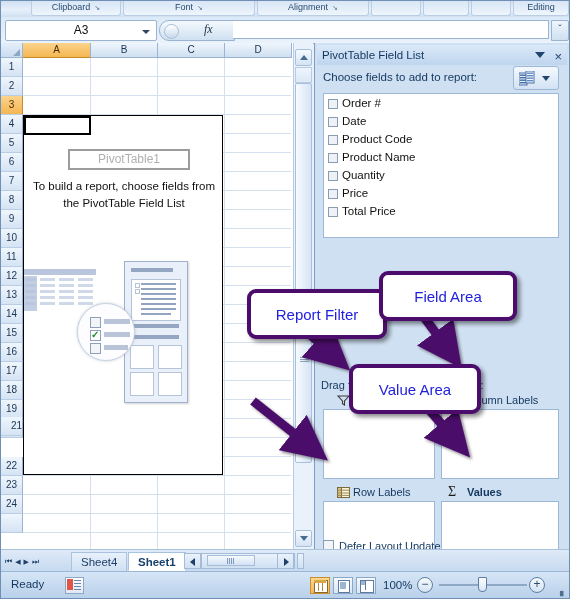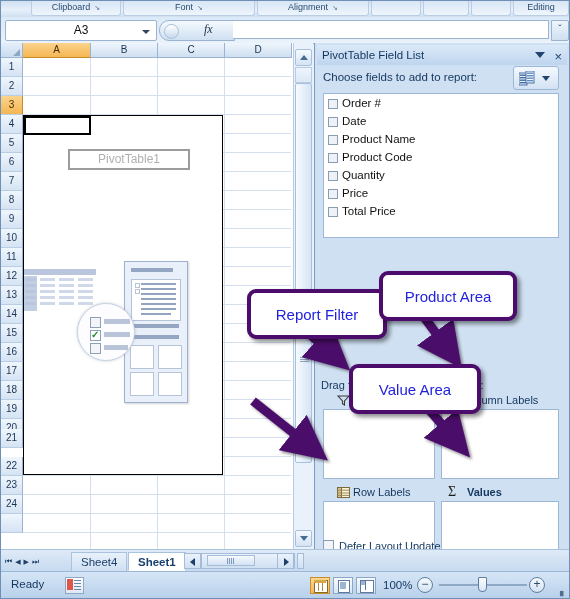--- a/index.html
+++ b/index.html
@@ -266,21 +266,21 @@
     <div class="rowhead" style="top:205px;"><span>11</span></div>
     <div class="rowhead" style="top:224px;"><span>12</span></div>
     <div class="rowhead" style="top:243px;"><span>13</span></div>
     <div class="rowhead" style="top:262px;"><span>14</span></div>
     <div class="rowhead" style="top:281px;"><span>15</span></div>
     <div class="rowhead" style="top:300px;"><span>16</span></div>
     <div class="rowhead" style="top:319px;"><span>17</span></div>
     <div class="rowhead" style="top:338px;"><span>18</span></div>
     <div class="rowhead" style="top:357px;"><span>19</span></div>
     <div class="rowhead" style="top:376px;"><span>20</span></div>
-    <div class="rowhead" style="top:386px;"><span>21</span></div>
+    <div class="rowhead" style="top:374px;text-align:right;"><span>21</span></div>
     <div class="rowhead" style="top:414px;"><span>22</span></div>
     <div class="rowhead" style="top:433px;"><span>23</span></div>
     <div class="rowhead" style="top:452px;"><span>24</span></div>
     <div class="rowhead" style="top:471px;"></div>
 
     <div class="gridarea">
       <div class="gline-v" style="left:67px;"></div>
       <div class="gline-v" style="left:134px;"></div>
       <div class="gline-v" style="left:201px;"></div>
 
@@ -306,20 +306,21 @@
       <div class="gline-h" style="top:379px;"></div>
       <div class="gline-h" style="top:398px;"></div>
       <div class="gline-h" style="top:417px;"></div>
       <div class="gline-h" style="top:436px;"></div>
       <div class="gline-h" style="top:455px;"></div>
       <div class="gline-h" style="top:474px;"></div>
 
       <div class="pivotbox">
         <div class="tl"></div>
         <div class="pt-name">PivotTable1</div>
+        <div class="pt-msg">To build a report, choose fields from the PivotTable Field List</div>
 
         <div class="illus" style="left:0;top:145px;">
           <div class="mini-table">
             <div class="mt-hdr"></div>
             <div class="mt-colA"></div>
             <div class="mt-row" style="left:1px;top:9px;width:11px;"></div>
             <div class="mt-row" style="left:1px;top:15px;width:11px;"></div>
             <div class="mt-row" style="left:1px;top:21px;width:11px;"></div>
             <div class="mt-row" style="left:1px;top:27px;width:11px;"></div>
             <div class="mt-row" style="left:1px;top:33px;width:11px;"></div>
@@ -415,24 +416,24 @@
     </div>
 
     <div class="fieldlist">
       <div class="fitem">
         <span class="fchk"></span><span>Order #</span>
       </div>
       <div class="fitem">
         <span class="fchk"></span><span>Date</span>
       </div>
       <div class="fitem">
+        <span class="fchk"></span><span>Product Code</span>
+      </div>
+      <div class="fitem">
         <span class="fchk"></span><span>Product Name</span>
-      </div>
-      <div class="fitem">
-        <span class="fchk"></span><span>Product Code</span>
       </div>
       <div class="fitem">
         <span class="fchk"></span><span>Quantity</span>
       </div>
       <div class="fitem">
         <span class="fchk"></span><span>Price</span>
       </div>
       <div class="fitem">
         <span class="fchk"></span><span>Total Price</span>
       </div>
@@ -492,21 +493,21 @@
       <line x1="252" y1="400" x2="310" y2="446"></line>
 
       <line x1="425" y1="405" x2="455" y2="440"></line>
     </g>
   </svg>
 
   <div class="callout" style="left:246px;top:288px;width:132px;height:42px;">
     <span>Report Filter</span>
   </div>
   <div class="callout" style="left:378px;top:270px;width:130px;height:42px;">
-    <span>Product Area</span>
+    <span>Field Area</span>
   </div>
   <div class="callout" style="left:348px;top:363px;width:124px;height:42px;">
     <span>Value Area</span>
   </div>
 
   <div class="tabbar">
     <div class="navbtns">
       <span style="font-size:8px;">⏮</span><span style="font-size:7px;">◀</span><span style="font-size:7px;">▶</span><span style="font-size:8px;">⏭</span>
     </div>
     <div class="tab inactive" style="left:70px;">

